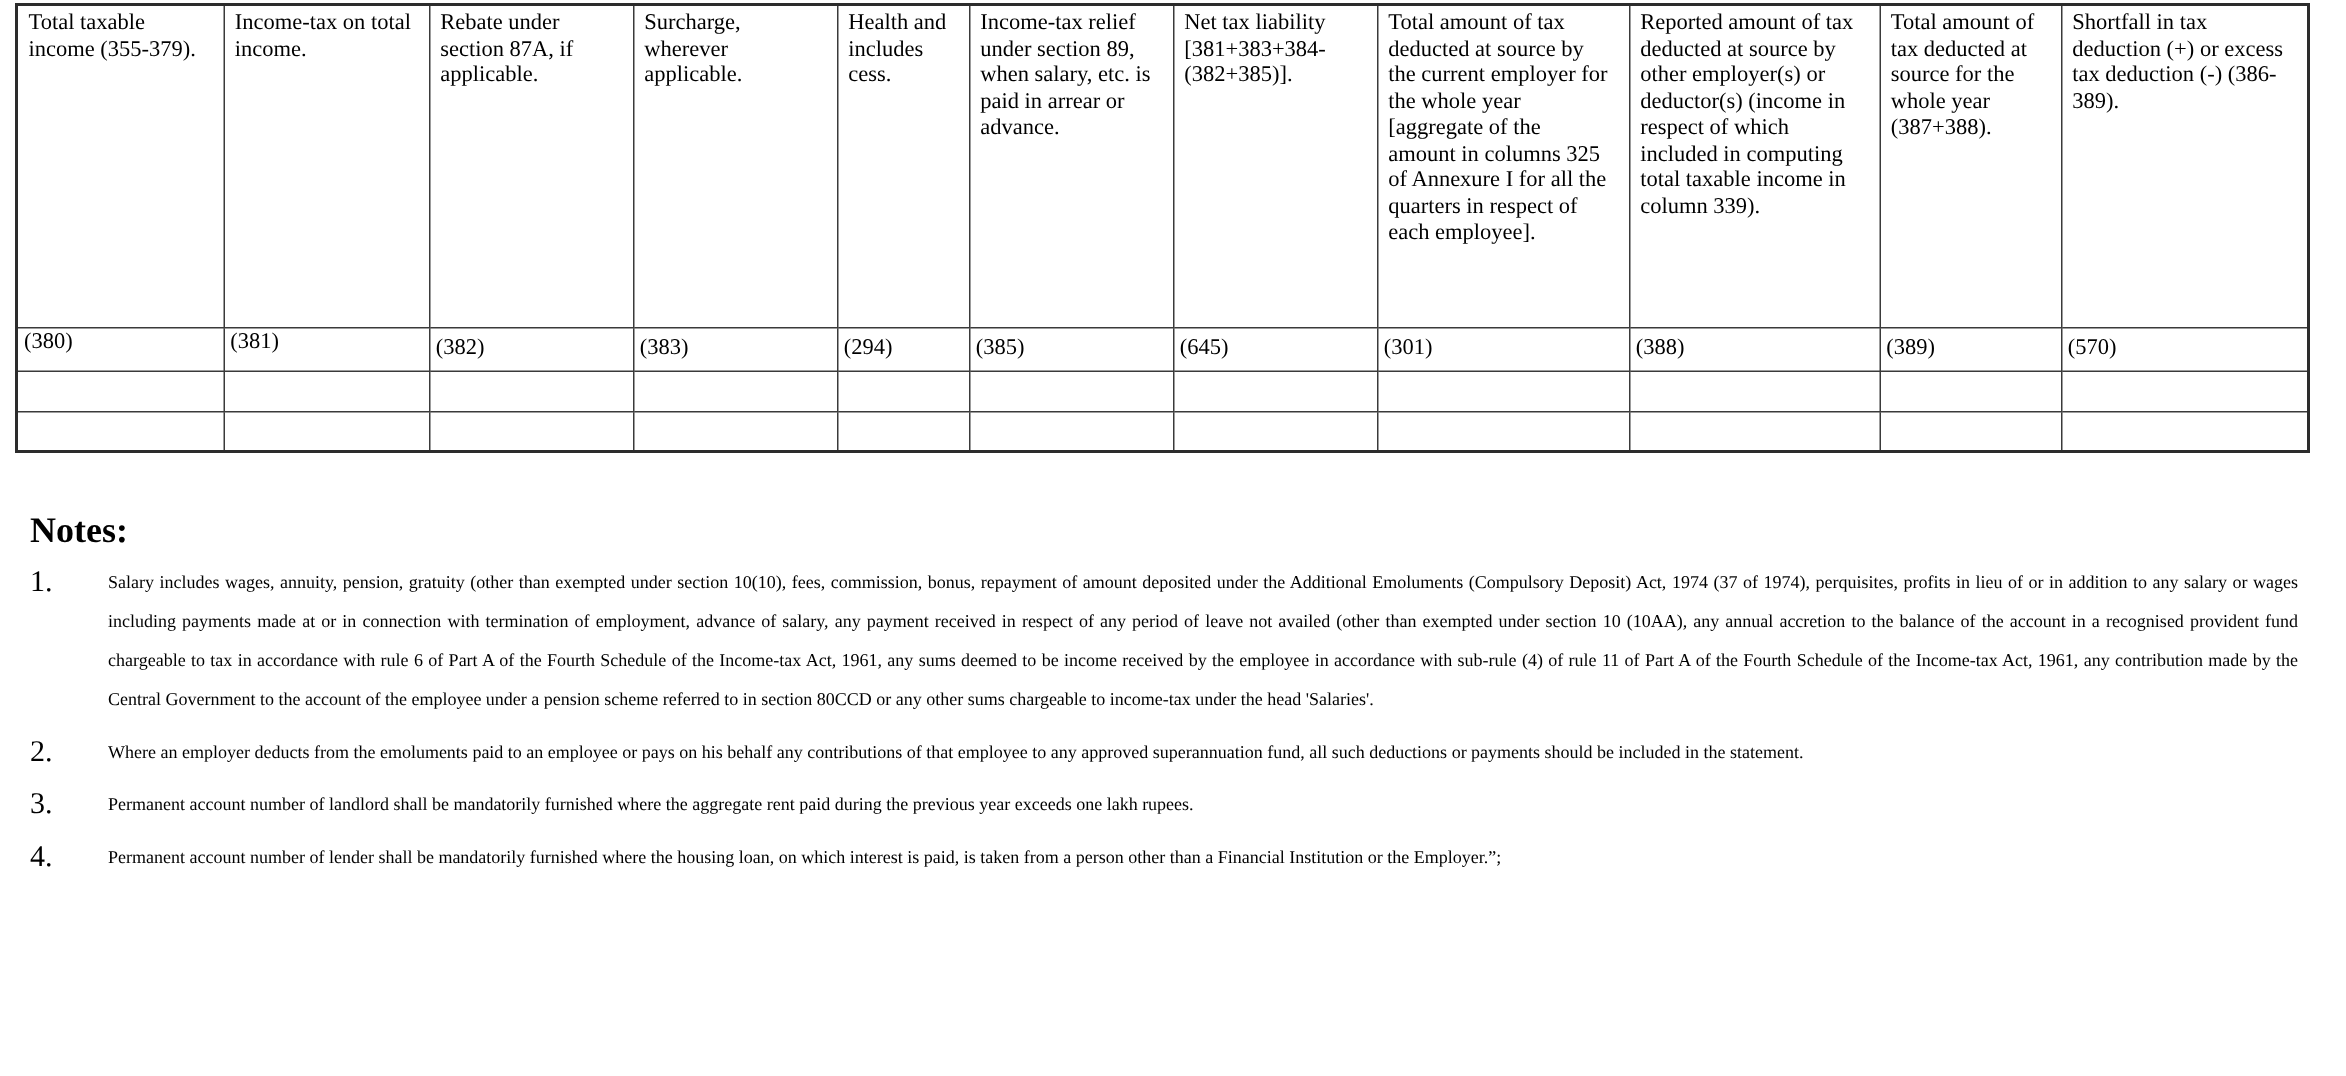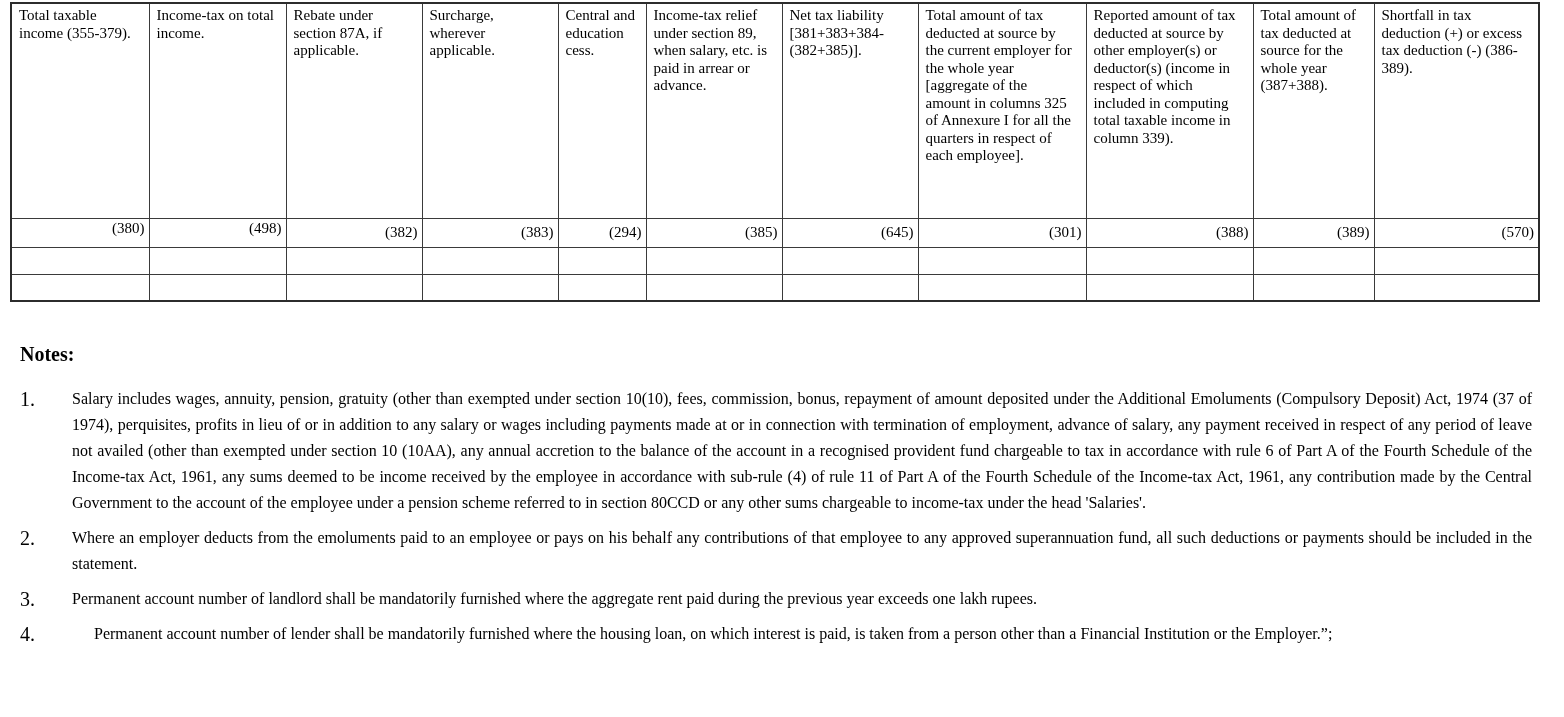--- a/index.html
+++ b/index.html
@@ -26,49 +26,49 @@
     line-height: 17.5px;
     vertical-align: top;
     text-align: left;
     padding: 3px 10px 2px 7px;
     overflow: hidden;
     word-wrap: break-word;
   }
   .header-row td { height: 215px; }
   .num-row td {
     height: 29px;
-    text-align: right;
+    text-align: left;
     vertical-align: middle;
     padding: 0 4px;
   }
   .num-row td:nth-child(-n+2) { vertical-align: top; padding-top: 1px; }
   .empty-row td { height: 27px; }
 
   
   .notes { position: absolute; left: 20px; top: 341px; width: 1512px; }
   .notes-heading {
     font-weight: bold;
-    font-size: 20px;
+    font-size: 24px;
     line-height: 26px;
-    margin-bottom: 19px;
+    margin-bottom: 8px;
   }
   .note-item { display: flex; margin-bottom: 9px; }
   .note-num {
     flex: 0 0 52px;
     width: 52px;
     font-size: 20px;
     line-height: 26px;
   }
   .note-text {
     flex: 1;
-    font-size: 16px;
+    font-size: 12px;
     line-height: 26px;
     text-align: justify;
   }
-  .note-item:last-child .note-text { text-align: left; margin-left: 22px; }
+  .note-item:last-child .note-text { text-align: left; }
 </style>
 </head>
 <body>
 
 <div class="page">
 
   <table class="tax-table">
     <colgroup>
       <col style="width:138px">
         <col style="width:137px">
@@ -81,31 +81,31 @@
         <col style="width:167px">
       <col style="width:121px">
         <col style="width:165px">
     </colgroup>
     <tbody>
       <tr class="header-row">
         <td>Total taxable income (355-379).</td>
         <td>Income-tax on total income.</td>
         <td>Rebate under section 87A, if applicable.</td>
         <td>Surcharge, wherever applicable.</td>
-        <td>Central and education cess.</td>
+        <td>Health and includes cess.</td>
         <td>Income-tax relief under section 89, when salary, etc. is paid in arrear or advance.</td>
         <td>Net tax liability [381+383+384-(382+385)].</td>
         <td>Total amount of tax deducted at source by the current employer for the whole year [aggregate of the amount in columns 325 of Annexure I for all the quarters in respect of each employee].</td>
         <td>Reported amount of tax deducted at source by other employer(s) or deductor(s) (income in respect of which included in computing total taxable income in column 339).</td>
         <td>Total amount of tax deducted at source for the whole year (387+388).</td>
         <td>Shortfall in tax deduction (+) or excess tax deduction (-) (386-389).</td>
       </tr>
       <tr class="num-row">
         <td>(380)</td>
-        <td>(498)</td>
+        <td>(381)</td>
         <td>(382)</td>
         <td>(383)</td>
         <td>(294)</td>
         <td>(385)</td>
         <td>(645)</td>
         <td>(301)</td>
         <td>(388)</td>
         <td>(389)</td>
         <td>(570)</td>
       </tr>

